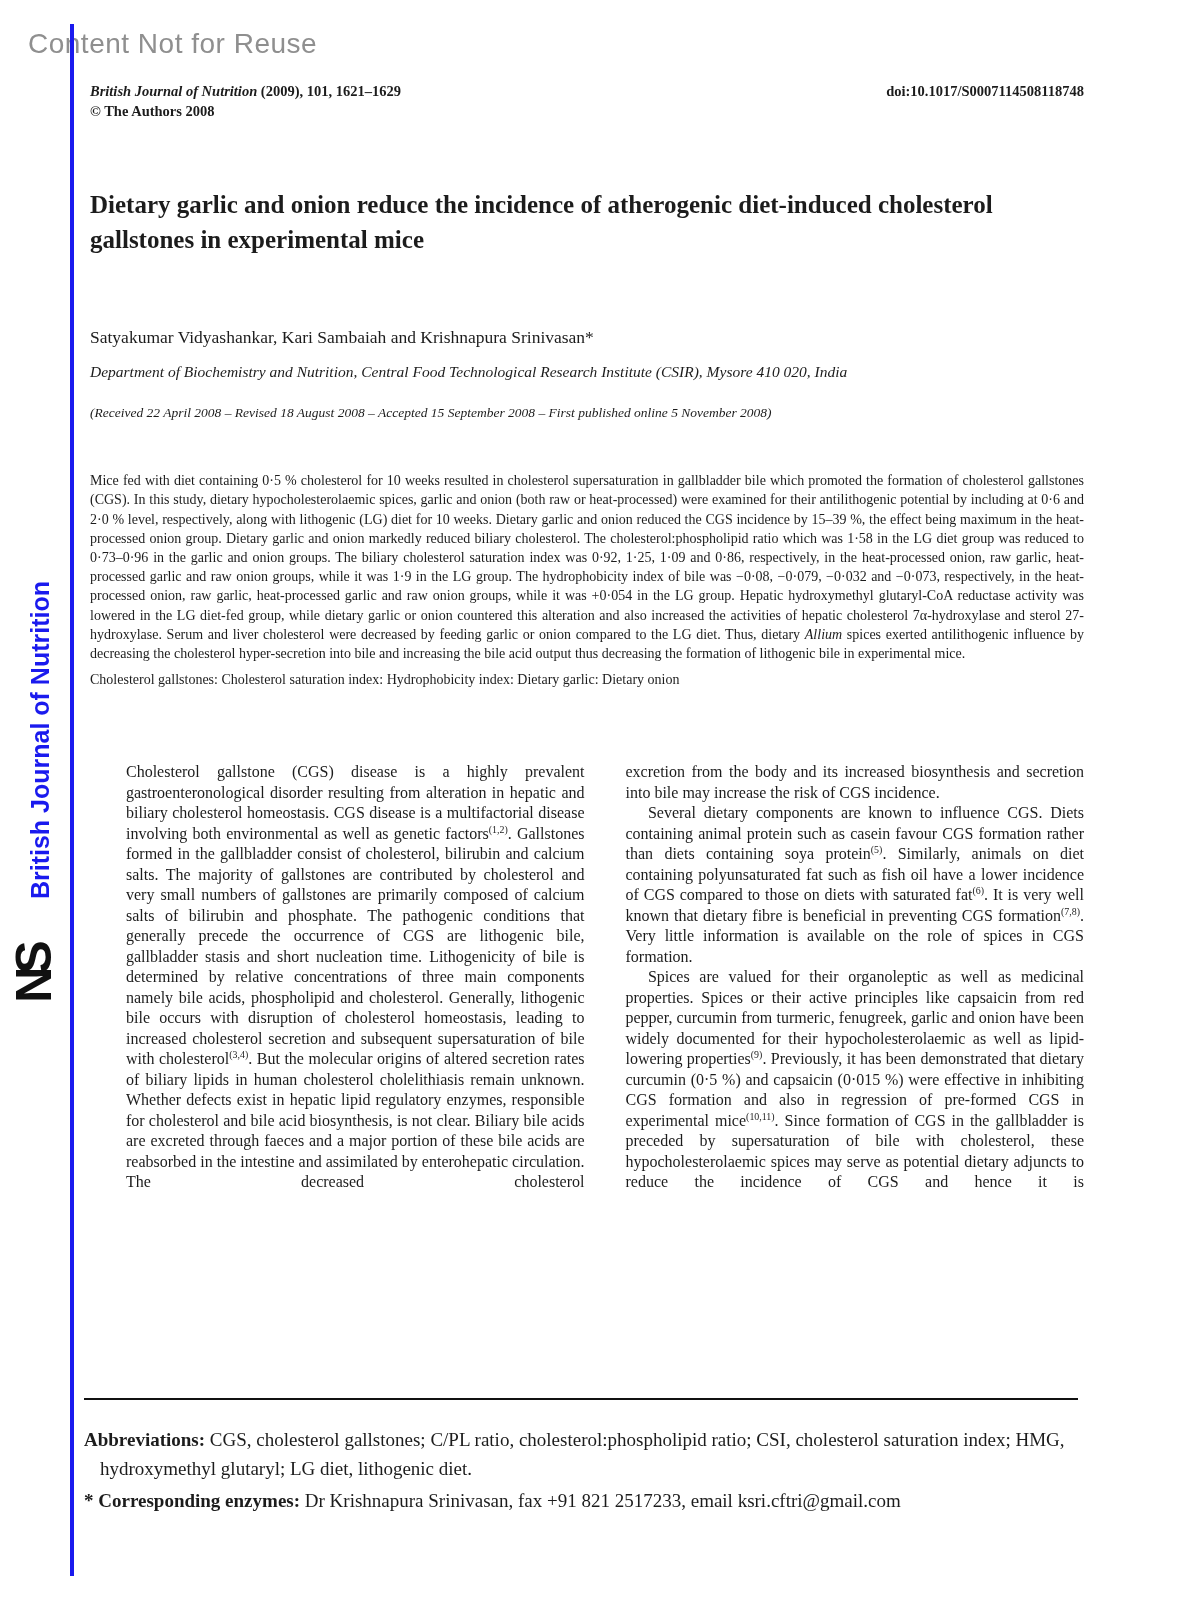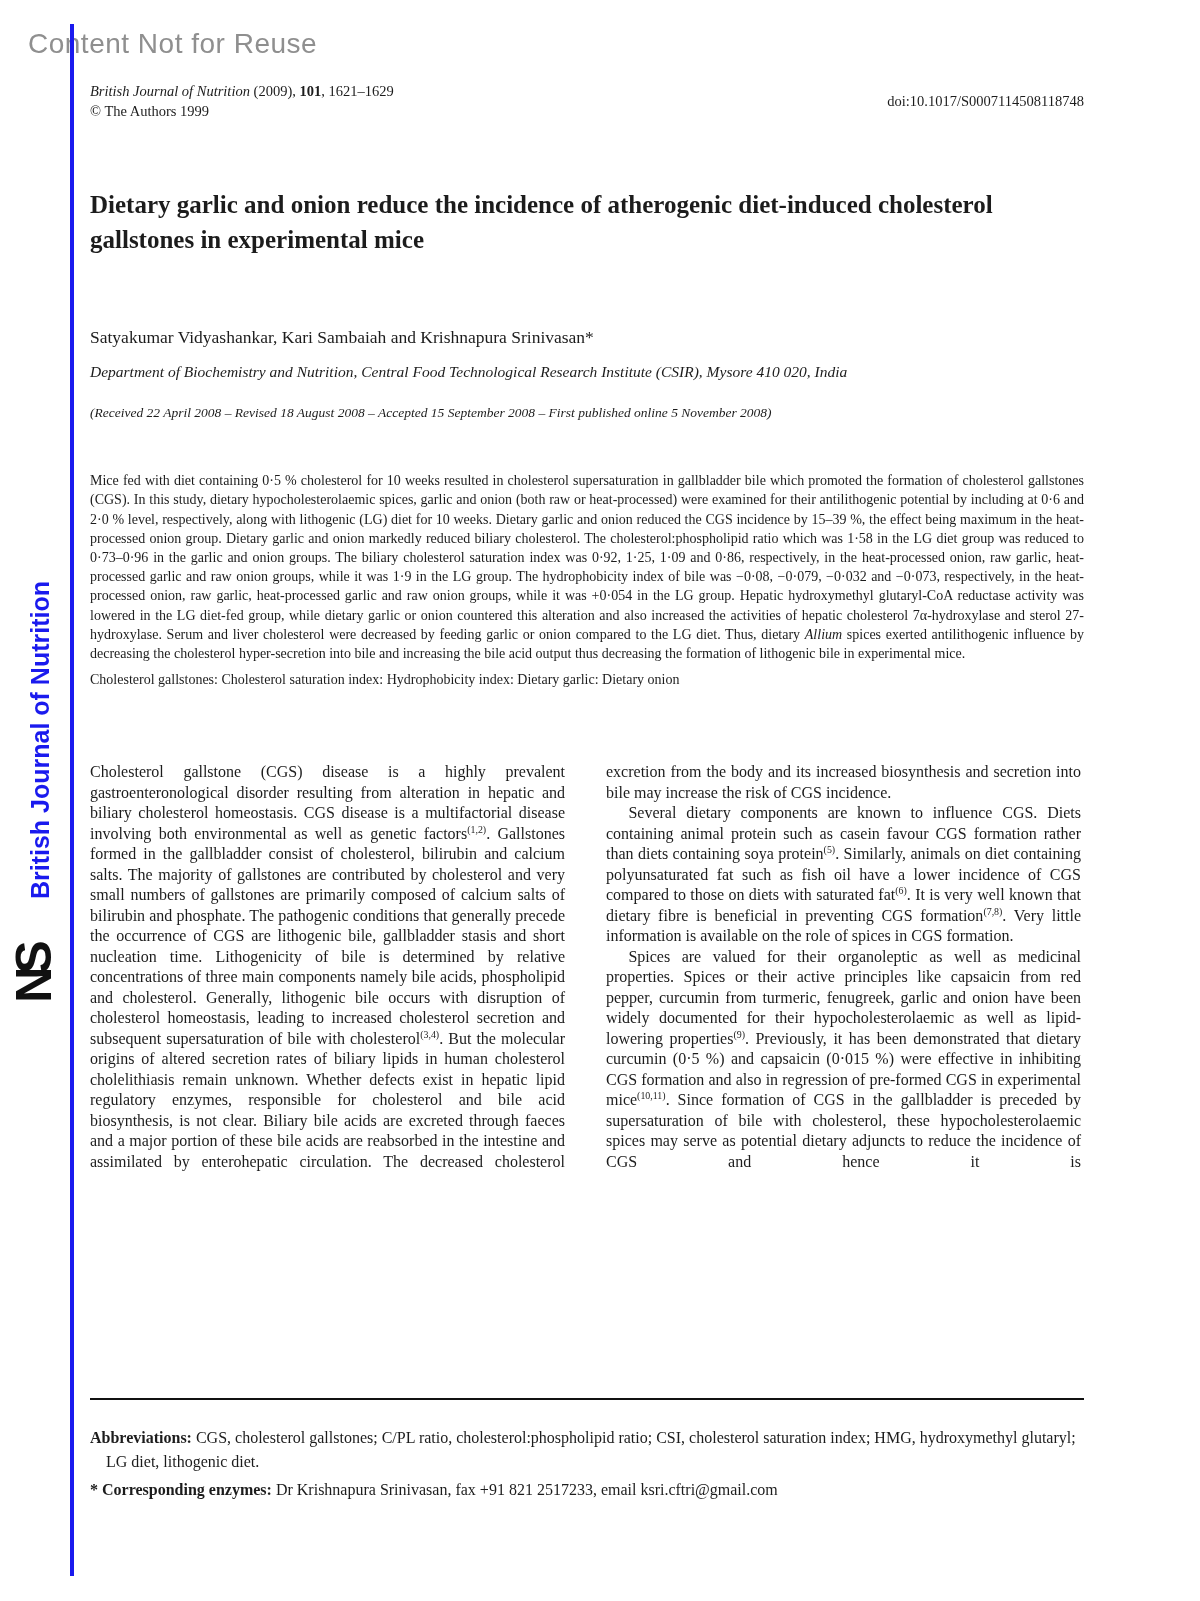--- a/index.html
+++ b/index.html
@@ -43,22 +43,22 @@
     z-index: 1;
   }
 
   
   .content {
     position: absolute; left: 90px; top: 0;
     width: 994px;
   }
   .header-row {
     margin-top: 82px;
-    display: flex; justify-content: space-between; align-items: center;
-    font-size: 14.5px; line-height: 1.35;
+    display: flex; justify-content: space-between; align-items: flex-start;
+    font-size: 14.5px; line-height: 1.35; font-weight: bold;
   }
   .article-title {
     margin-top: 66px;
     font-size: 25px; font-weight: bold;
     line-height: 1.4; width: 980px;
   }
   .authors { margin-top: 70px; font-size: 17.5px; }
   .affiliation { margin-top: 15px; font-size: 15.5px; font-style: italic; }
   .history { margin-top: 24px; font-size: 13.5px; font-style: italic; }
 
@@ -67,50 +67,51 @@
     font-size: 14px; line-height: 19.2px;
     text-align: justify;
   }
   .keywords { margin-top: 9px; font-size: 14px; font-weight: normal; }
 
   .body-cols {
     margin-top: 74px;
     display: flex; gap: 41px;
     font-size: 16px; line-height: 20.5px;
     text-align: justify;
+    margin-left: 36px;
   }
   .col { width: 475px; }
   .col p.cont { text-align-last: justify; }
   .col p.indent { text-indent: 1.4em; }
   sup { font-size: 0.62em; line-height: 0; }
 
   .footnotes {
-    position: absolute; left: 90px; top: 1398px;
+    position: absolute; left: 84px; top: 1398px;
     width: 994px;
     border-top: 2px solid #111;
     padding-top: 26px;
-    font-size: 16px; line-height: 1.5;
+    font-size: 19px; line-height: 1.5;
   }
   .hang { padding-left: 16px; text-indent: -16px; }
   .corr { margin-top: 4px; }
 </style>
 </head>
 <body>
 
 <div class="watermark" style="color: rgb(143, 143, 143);">Content Not for Reuse</div>
 <div class="blue-rule" style="background: rgb(26, 26, 238);"></div>
 <div class="vertical-title" style="color: rgb(26, 26, 238);">British Journal of Nutrition</div>
 <div class="ns-logo">NS</div>
 
 <div class="content">
 
   <div class="header-row">
     <div>
       <div><i>British Journal of Nutrition</i> (2009), <b>101</b>, 1621–1629</div>
-      <div>© The Authors 1999</div>
+      <div>© The Authors 2008</div>
     </div>
     <div>doi:10.1017/S0007114508118748</div>
   </div>
 
   <h1 class="article-title">Dietary garlic and onion reduce the incidence of atherogenic diet-induced cholesterol gallstones in experimental mice</h1>
 
   <div class="authors">Satyakumar Vidyashankar, Kari Sambaiah and Krishnapura Srinivasan*</div>
   <div class="affiliation">Department of Biochemistry and Nutrition, Central Food Technological Research Institute (CSIR), Mysore 410 020, India</div>
   <div class="history">(Received 22 April 2008 – Revised 18 August 2008 – Accepted 15 September 2008 – First published online 5 November 2008)</div>
 

